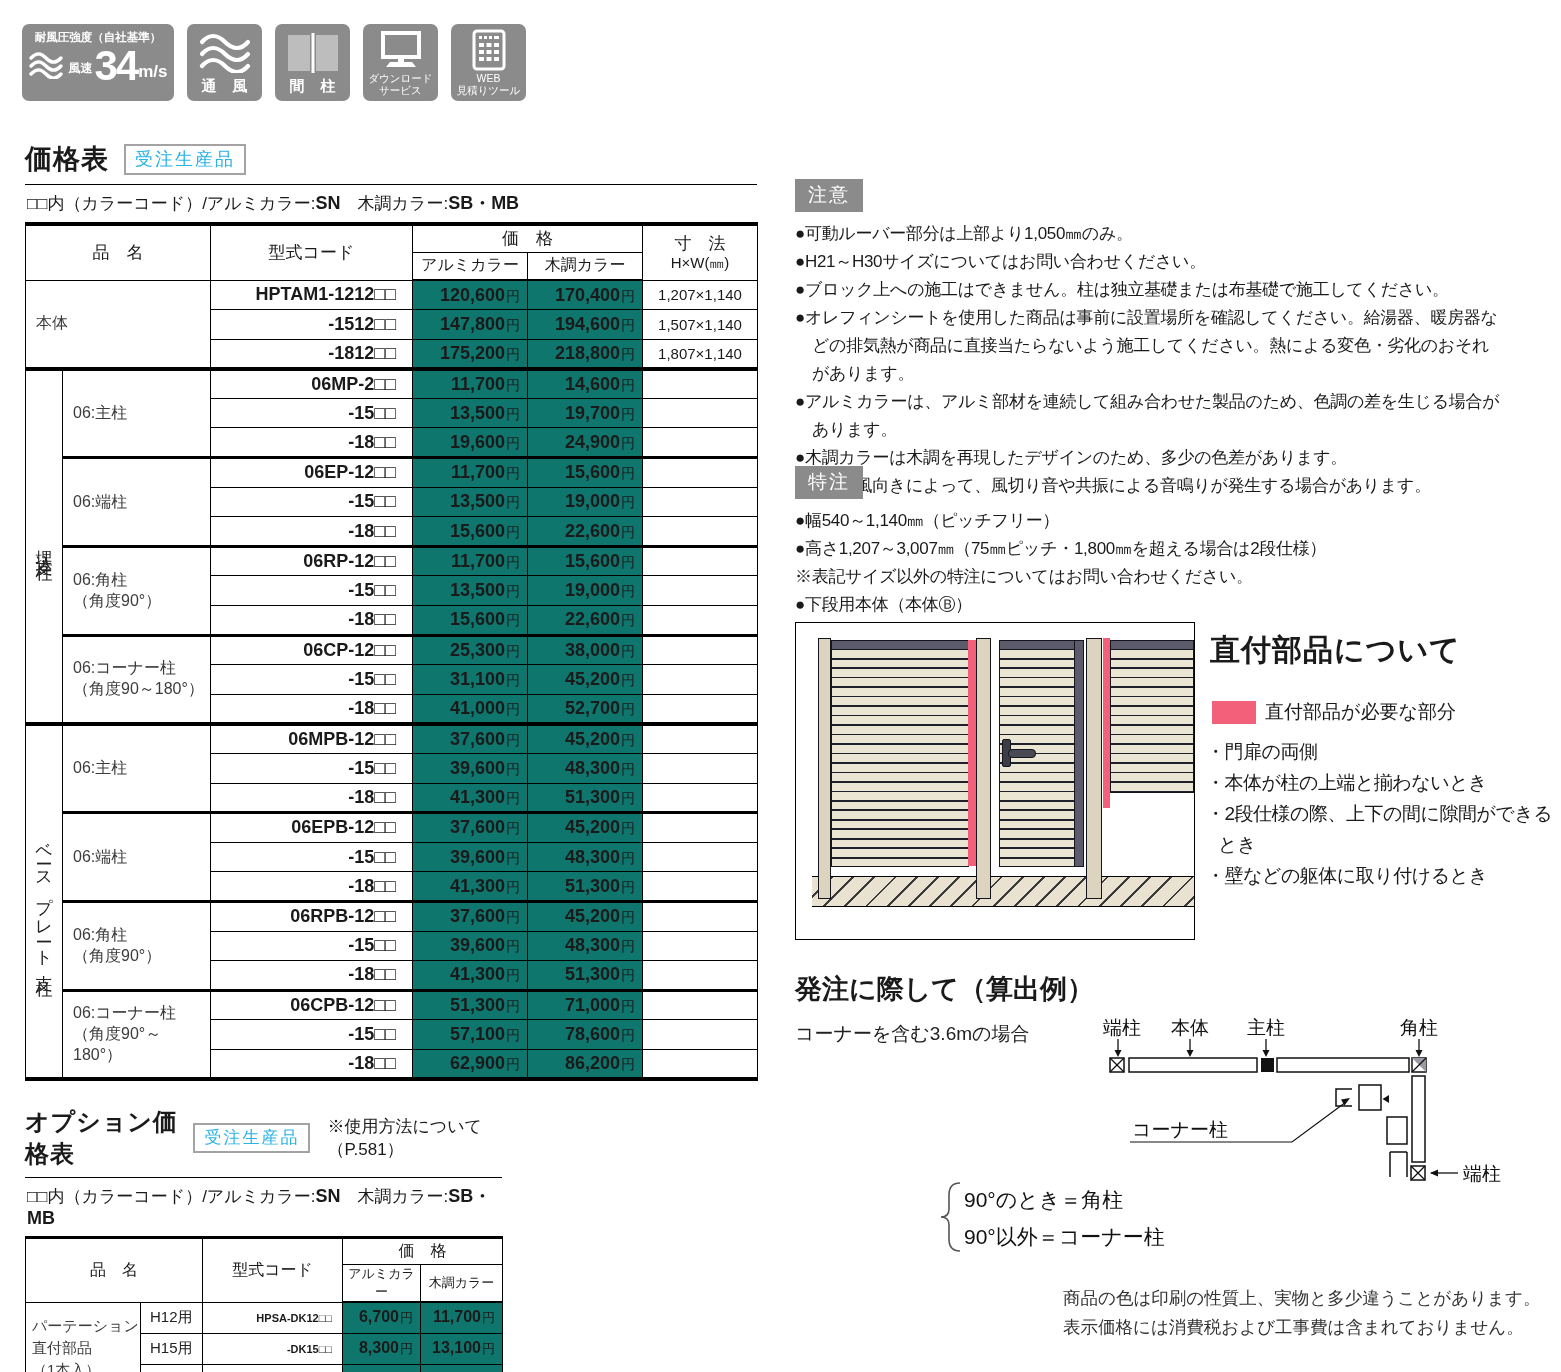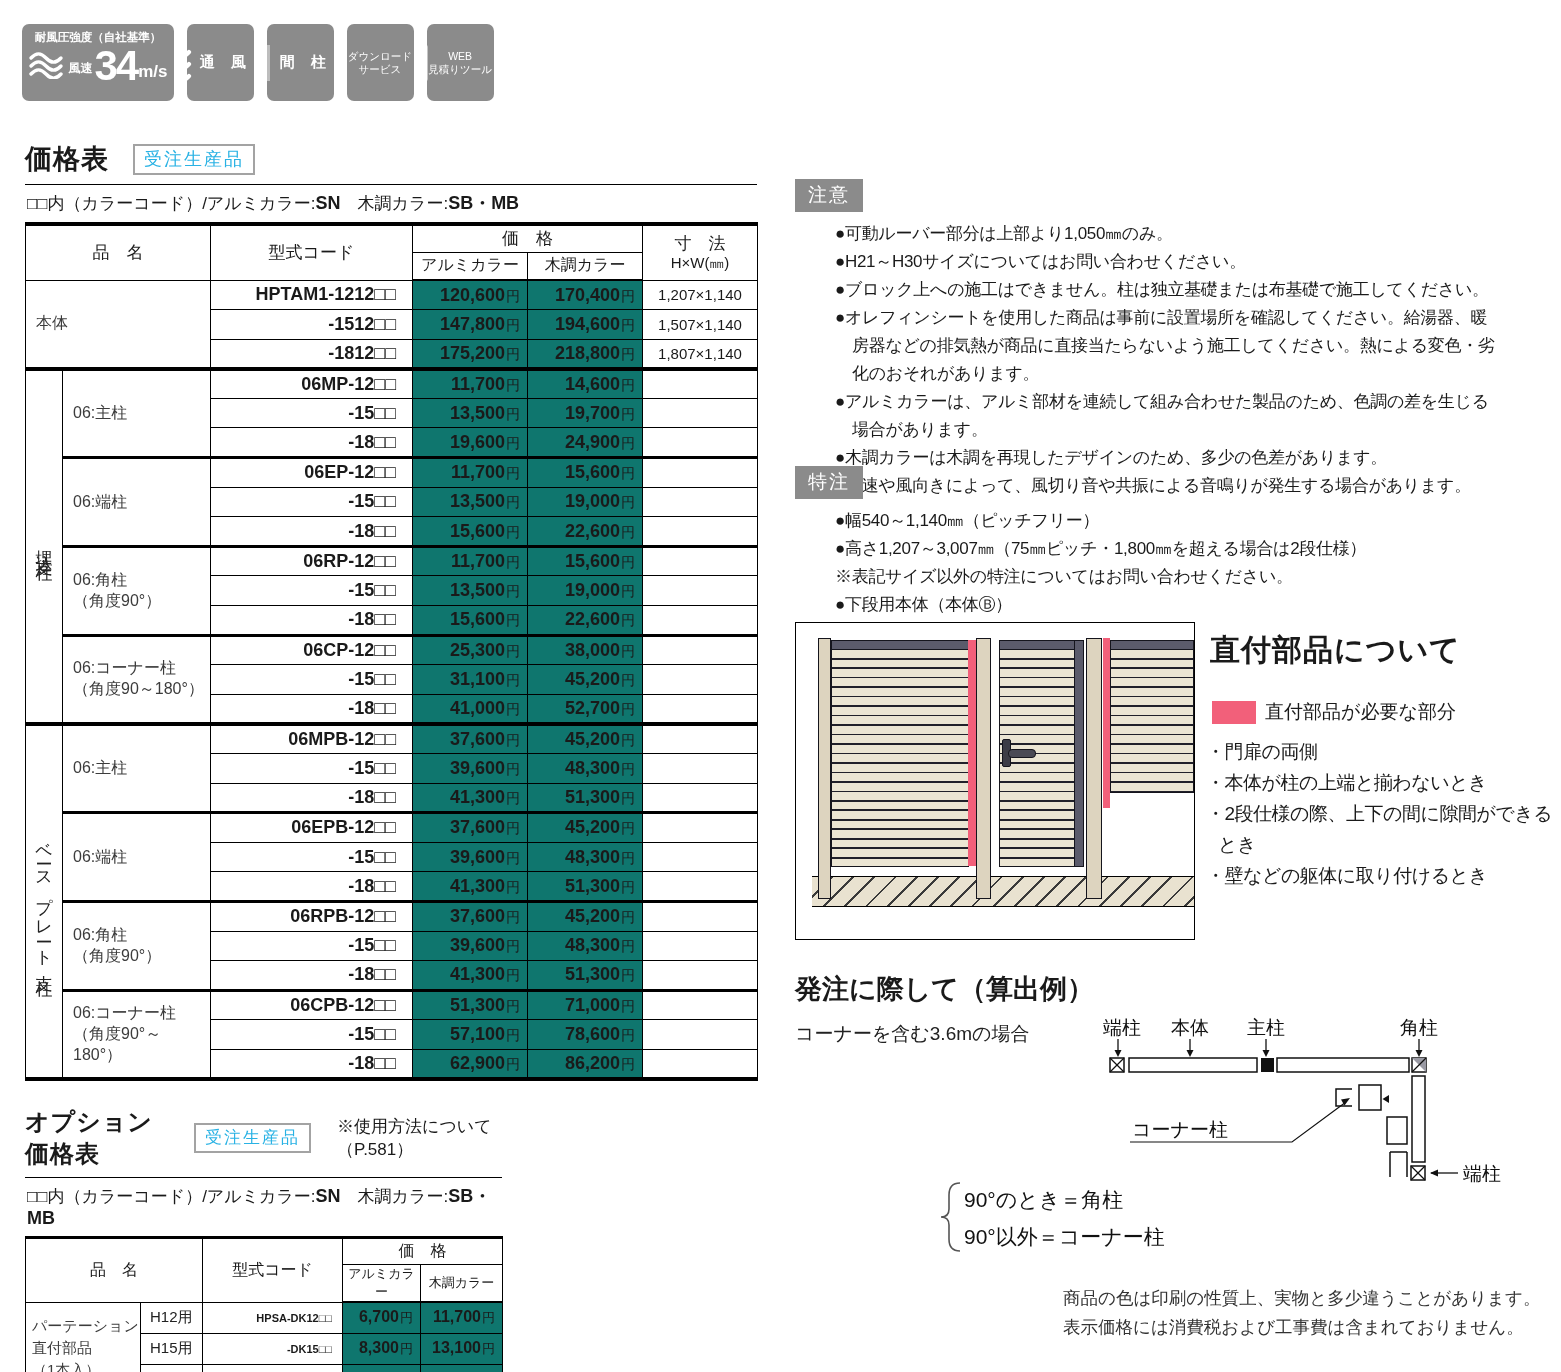--- a/index.html
+++ b/index.html
@@ -12,27 +12,27 @@
   
   .icons-row { position:absolute; left:22px; top:24px; display:flex; gap:13px; align-items:flex-start; }
   .gray-badge { background:#8b8b8b; border-radius:7px; color:#fff; overflow:hidden; }
   .wind-badge { width:152px; height:77px; padding:6px 6px 4px; }
   .wind-title { font-size:11.5px; font-weight:bold; text-align:center; letter-spacing:0px; white-space:nowrap; }
   .wind-row { display:flex; align-items:flex-end; justify-content:center; margin-top:2px; }
   .wind-wave { margin-bottom:6px; }
   .wind-prefix { font-size:12px; font-weight:bold; margin:0 2px 8px 4px; }
   .wind-value { font-size:42px; font-weight:bold; line-height:0.9; letter-spacing:-2px; }
   .wind-unit { font-size:17px; font-weight:bold; margin:0 0 3px 1px; }
-  .sq-icon { width:67px; height:77px; display:flex; flex-direction:row; align-items:center; justify-content:flex-end; padding:5px 2px 5px; }
+  .sq-icon { width:75px; height:77px; display:flex; flex-direction:column; align-items:center; justify-content:flex-end; padding:5px 2px 5px; }
   .sq-icon .glyph { flex:1; display:flex; align-items:center; justify-content:center; }
   .icon-label-1 { font-size:15px; font-weight:bold; letter-spacing:6px; text-indent:6px; white-space:nowrap; }
   .icon-label-2 { font-size:10.5px; font-weight:normal; line-height:1.15; text-align:center; white-space:nowrap; }
   
   .left-col { position:absolute; left:25px; top:141px; width:732px; }
-  .title-row { display:flex; align-items:center; gap:24px; }
+  .title-row { display:flex; align-items:center; gap:15px; }
   .big-title { font-size:27px; font-weight:bold; letter-spacing:1px; }
   .order-badge { color:#29b2e4; border:2px solid #a3a3a3; font-size:18px; padding:1px 9px 2px; letter-spacing:2px; white-space:nowrap; }
   .usage-note { font-size:17px; margin-left:2px; }
   .title-rule { border:none; border-top:1.5px solid #000; margin:7px 0 0; }
   .subtitle { font-size:17px; padding:6px 0 7px 2px; letter-spacing:0px; }
   .subtitle b { font-size:18px; }
   
   table { border-collapse:collapse; table-layout:fixed; }
   th, td { border:1px solid #000; }
   th { font-weight:normal; font-size:17px; text-align:center; }
@@ -58,21 +58,21 @@
   #opt-table thead tr:last-child th { border-bottom:2px solid #000; font-size:13px; }
   #opt-table tbody td { height:31px; }
   #opt-table td.gname { font-size:15px; line-height:1.45; padding-left:6px; }
   #opt-table td.subn { font-size:15px; padding-left:9px; color:#222; }
   #opt-table td.code { font-size:11px; padding-right:10px; }
   #opt-table td.price { font-size:16px; }
   #opt-table td.price .yen { font-size:13px; }
   
   .note-badge { position:absolute; background:#8b8b8b; color:#fff; font-size:19px; padding:3px 13px 4px; letter-spacing:2px; }
   .note-list { position:absolute; width:706px; font-size:17px; line-height:28px; }
-  .note-item { padding-left:17px; text-indent:-17px; letter-spacing:-0.3px;margin-left:40px; }
+  .note-item { padding-left:17px; text-indent:-17px; letter-spacing:-0.3px; }
   
   .illus-box { position:absolute; left:795px; top:622px; width:400px; height:318px; border:1.5px solid #000; background:#fff; }
   .abs { position:absolute; }
   .rail { background:#5b5b6b; border:1px solid #15151d; }
   .post { background:#ddd4bf; border:1px solid #15151d; }
   .louver { background:repeating-linear-gradient(to bottom,#ebe5d3 0 7.5px,#20202a 7.5px 9.5px); border:1px solid #15151d; border-top:none; }
   .pinkstrip { background:#f2607a; }
   .ground { background:#e9e2d0 repeating-linear-gradient(135deg, transparent 0 13px, #3a3a3a 13px 15px); border-top:1.5px solid #000; border-bottom:1.5px solid #000; }
   .handle-plate { background:#3c3c46; border:1px solid #15151d; border-radius:2px; }
   .handle-bar { background:#4a4a55; border:1px solid #15151d; border-radius:4px; }
@@ -223,21 +223,21 @@
         </tr>
         <tr>
           <td class="code">-1812□□</td>
           <td class="price"><span>175,200</span><span class="yen">円</span></td>
           <td class="price"><span>218,800</span><span class="yen">円</span></td>
           <td class="sizec">1,807×1,140</td>
         </tr>
         <tr class="sec">
           <td class="band" rowspan="12">埋込支柱</td>
           <td class="gname" rowspan="3">06:主柱</td>
-          <td class="code">06MP-12□□</td>
+          <td class="code">06MP-2□□</td>
           <td class="price"><span>11,700</span><span class="yen">円</span></td>
           <td class="price"><span>14,600</span><span class="yen">円</span></td>
           <td class="sizec"></td>
         </tr>
         <tr>
           <td class="code">-15□□</td>
           <td class="price"><span>13,500</span><span class="yen">円</span></td>
           <td class="price"><span>19,700</span><span class="yen">円</span></td>
           <td class="sizec"></td>
         </tr>

